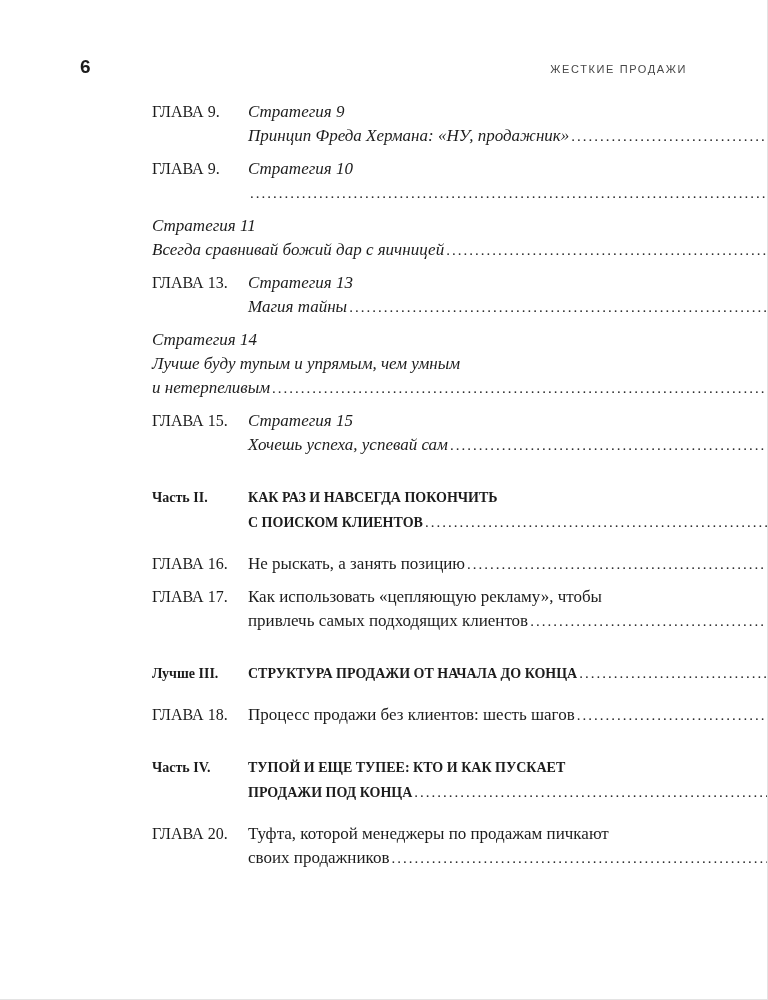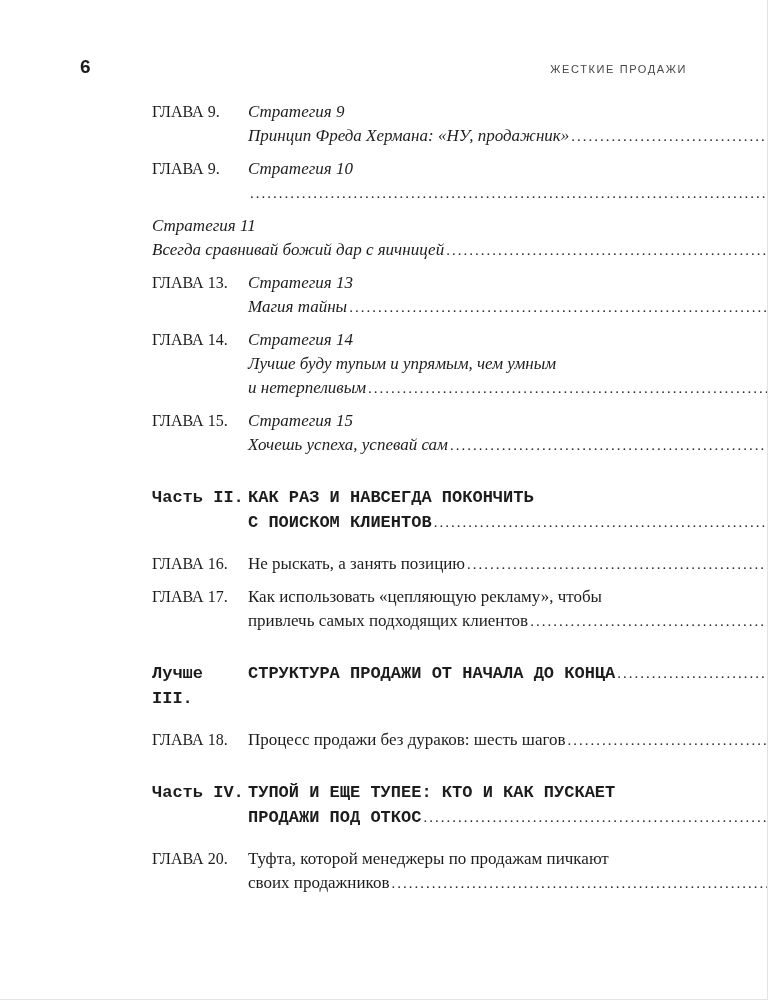--- a/index.html
+++ b/index.html
@@ -61,23 +61,23 @@
   }
   .entry.chapter .entry-content {
     font-style: normal;
   }
   .entry.part {
     margin-top: 28px;
     margin-bottom: 17px;
   }
   .entry.part .entry-label,
   .entry.part .entry-content {
-    font-family: Liberation Mono, monospace;
+    font-family: Liberation Serif, serif;
     font-weight: bold;
-    font-size: 17px;
+    font-size: 14px;
     line-height: 25px;
   }
   .line-last {
     display: flex;
     align-items: baseline;
   }
   .line-last > span:first-child {
     white-space: nowrap;
   }
   .dots {
@@ -138,21 +138,20 @@
         <div class="entry-label">ГЛАВА 13.</div>
         <div class="entry-content">
           <div class="line">Стратегия 13</div>
           <div class="line line-last">
             <span>Магия тайны</span>
             <span class="dots"></span>
           </div>
         </div>
       </div>
       <div class="entry strategy">
-        <div class="entry-label">ГЛАВА 14.</div>
         <div class="entry-content">
           <div class="line">Стратегия 14</div>
           <div class="line">Лучше буду тупым и упрямым, чем умным</div>
           <div class="line line-last">
             <span>и нетерпеливым</span>
             <span class="dots"></span>
           </div>
         </div>
       </div>
       <div class="entry strategy">
@@ -200,31 +199,31 @@
           <div class="line line-last">
             <span>СТРУКТУРА ПРОДАЖИ ОТ НАЧАЛА ДО КОНЦА</span>
             <span class="dots"></span>
           </div>
         </div>
       </div>
       <div class="entry chapter">
         <div class="entry-label">ГЛАВА 18.</div>
         <div class="entry-content">
           <div class="line line-last">
-            <span>Процесс продажи без дураков: шесть шагов</span>
+            <span>Процесс продажи без клиентов: шесть шагов</span>
             <span class="dots"></span>
           </div>
         </div>
       </div>
       <div class="entry part">
         <div class="entry-label">Часть IV.</div>
         <div class="entry-content">
           <div class="line">ТУПОЙ И ЕЩЕ ТУПЕЕ: КТО И КАК ПУСКАЕТ</div>
           <div class="line line-last">
-            <span>ПРОДАЖИ ПОД ОТКОС</span>
+            <span>ПРОДАЖИ ПОД КОНЦА</span>
             <span class="dots"></span>
           </div>
         </div>
       </div>
       <div class="entry chapter">
         <div class="entry-label">ГЛАВА 20.</div>
         <div class="entry-content">
           <div class="line">Туфта, которой менеджеры по продажам пичкают</div>
           <div class="line line-last">
             <span>своих продажников</span>

